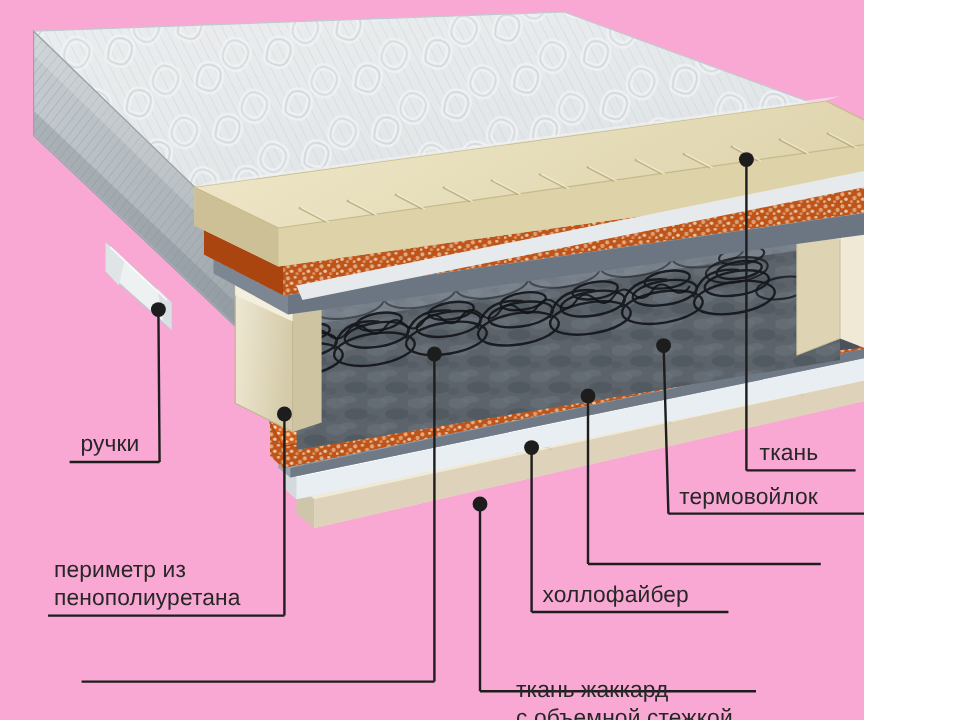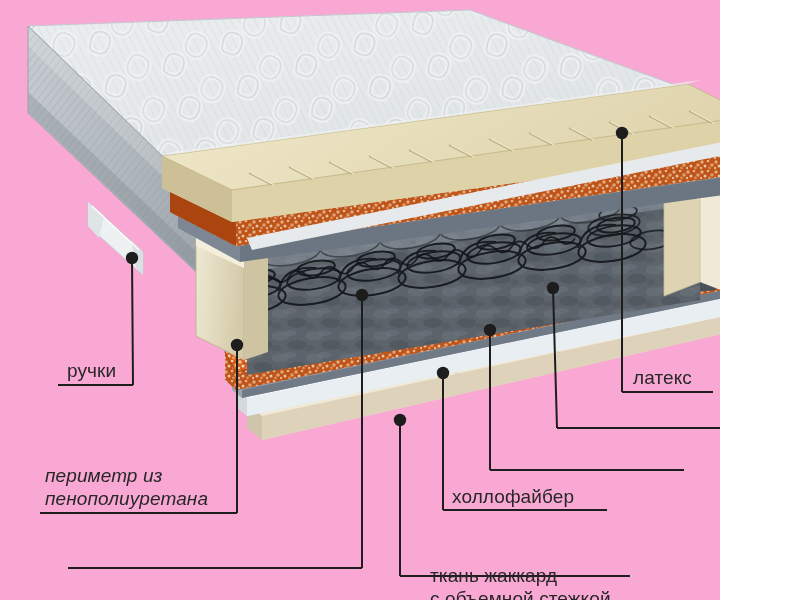--- a/index.html
+++ b/index.html
@@ -401,26 +401,27 @@
         <circle cx="400" cy="420" r="6.2" fill="#1d1d1d"></circle>
         <circle cx="443" cy="373" r="6.2" fill="#1d1d1d"></circle>
         <circle cx="490" cy="330" r="6.2" fill="#1d1d1d"></circle>
         <circle cx="553" cy="288" r="6.2" fill="#1d1d1d"></circle>
         <circle cx="622" cy="133" r="6.2" fill="#1d1d1d"></circle>
       </g>
   </svg>
 
   <div class="label" style="left:67px;top:360px;">ручки</div>
 
-  <div class="label two" style="left:45px;top:464px;font-style:italic;">периметр из
+  <div class="label two" style="left:45px;top:464px;">периметр из
 пенополиуретана</div>
 
 
   <div class="label two" style="left:430px;top:527px;margin-top:37px;">ткань жаккард
 с объемной стежкой</div>
 
   <div class="label" style="left:452px;top:486px;text-align:right;">холлофайбер</div>
 
 
-
-  <div class="label" style="left:633px;top:367px;">латекс</div>
+  <div class="label" style="left:566px;top:404px;">термовойлок</div>
+
+  <div class="label" style="left:633px;top:367px;">ткань</div>
 
 </div>
 
 </body></html>

